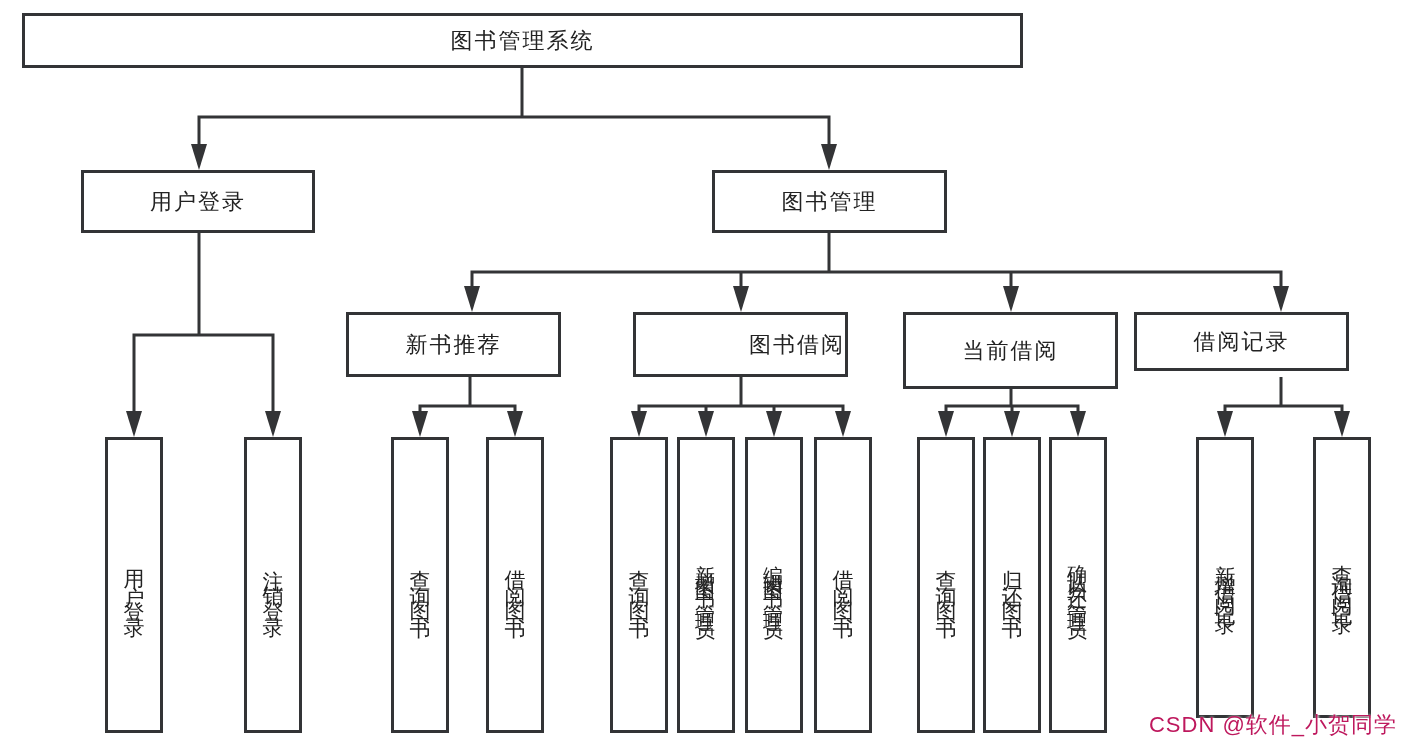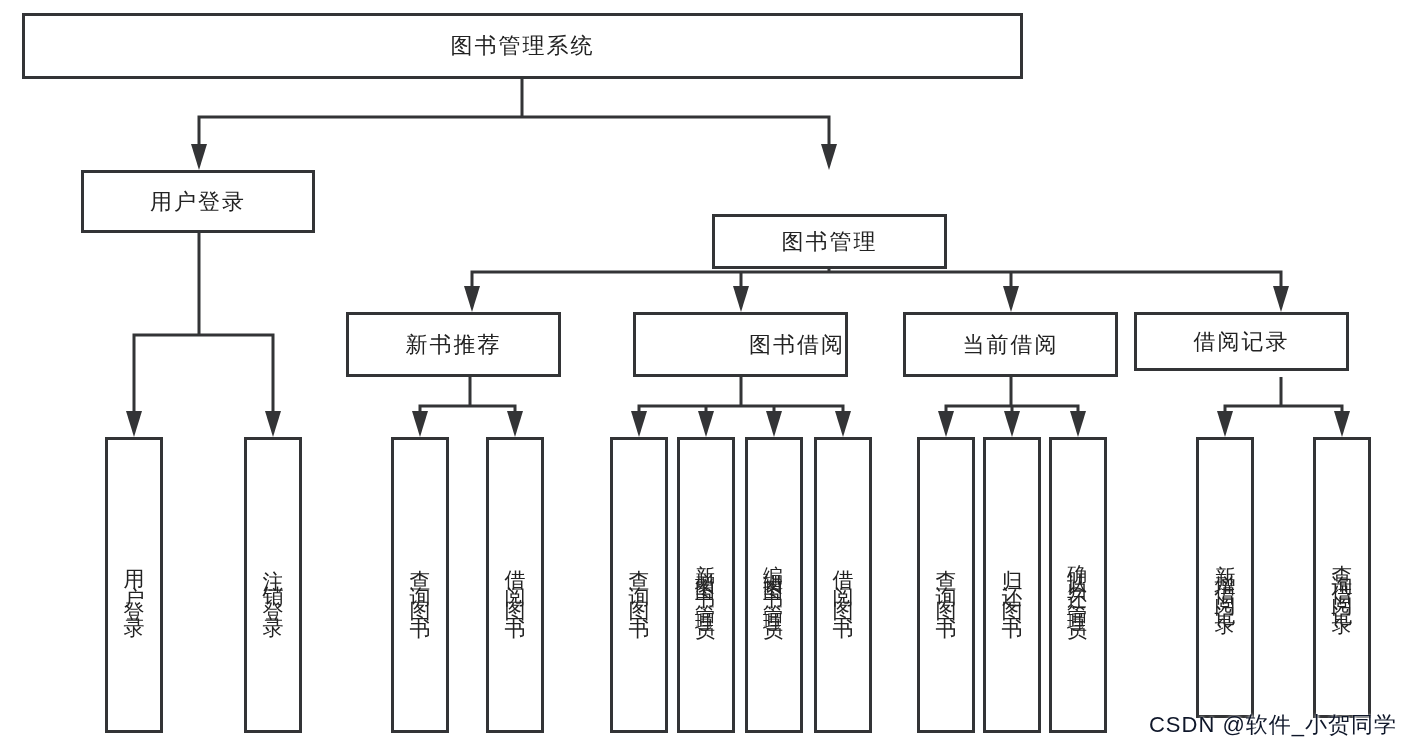--- a/index.html
+++ b/index.html
@@ -39,21 +39,21 @@
     color: #222222;
   }
   .ls-s { font-size: 21px; letter-spacing: 16px; }
   .ls-m { font-size: 21px; letter-spacing: 10px; }
   .ls-l { font-size: 20px; letter-spacing: 8px; }
   .watermark {
     position: absolute;
     right: 8px;
     bottom: 7px;
     font-size: 22px;
-    color: #0f172a;
+    color: #be185d;
     letter-spacing: 1px;
     text-shadow: 0 0 3px rgba(255,255,255,0.95), 1px 1px 2px rgba(255,255,255,0.9);
     z-index: 5;
     white-space: nowrap;
   }
 </style>
 </head>
 <body>
 
 <div class="stage">
@@ -91,38 +91,38 @@
       <polygon points="766,411 782,411 774,437"></polygon>
       <polygon points="835,411 851,411 843,437"></polygon>
       <polygon points="938,411 954,411 946,437"></polygon>
       <polygon points="1004,411 1020,411 1012,437"></polygon>
       <polygon points="1070,411 1086,411 1078,437"></polygon>
       <polygon points="1217,411 1233,411 1225,437"></polygon>
       <polygon points="1334,411 1350,411 1342,437"></polygon>
     </g>
   </svg>
 
-  <div class="box" style="left:22px; top:13px; width:1001px; height:66px;">
+  <div class="box" style="left:22px; top:13px; width:1001px; height:55px;">
     <span class="h-label">图书管理系统</span>
   </div>
 
   <div class="box" style="left:81px; top:170px; width:234px; height:63px;">
     <span class="h-label">用户登录</span>
   </div>
-  <div class="box" style="left:712px; top:170px; width:235px; height:55px;margin-top:44px;">
+  <div class="box" style="left:712px; top:170px; width:235px; height:63px;">
     <span class="h-label">图书管理</span>
   </div>
 
   <div class="box" style="left:346px; top:312px; width:215px; height:65px;">
     <span class="h-label">新书推荐</span>
   </div>
   <div class="box" style="left:633px; top:312px; width:215px; height:65px;justify-content:flex-end;">
     <span class="h-label">图书借阅</span>
   </div>
-  <div class="box" style="left:903px; top:312px; width:215px; height:65px;">
+  <div class="box" style="left:903px; top:312px; width:215px; height:77px;">
     <span class="h-label">当前借阅</span>
   </div>
   <div class="box" style="left:1134px; top:312px; width:215px; height:59px;">
     <span class="h-label">借阅记录</span>
   </div>
 
   <div class="box leaf" style="left:105px;">
     <span class="v-text ls-s">用户登录</span>
   </div>
   <div class="box leaf" style="left:244px;">

